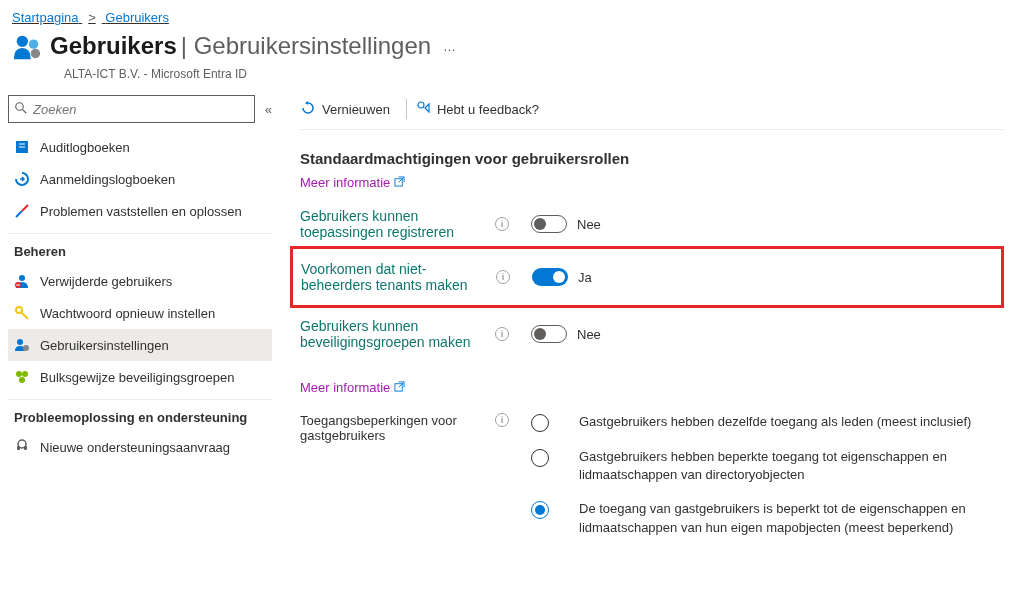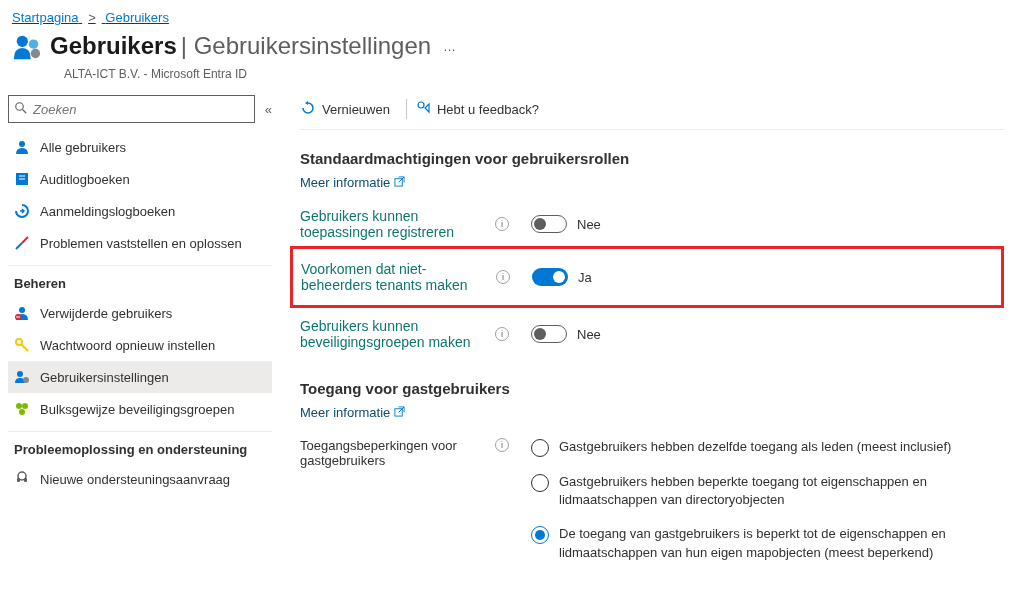--- a/index.html
+++ b/index.html
@@ -22,37 +22,37 @@
 .nav-item { display: flex; align-items: center; padding: 8px 6px; cursor: pointer; }
 .nav-item.active { background: #edebe9; }
 .nav-item .icon { width: 16px; height: 16px; margin-right: 10px; display: flex; align-items: center; justify-content: center; }
 .nav-section { font-weight: 600; font-size: 13px; padding: 10px 6px 6px; border-top: 1px solid #edebe9; margin-top: 6px; }
 .content { flex: 1; padding: 0 20px 20px 20px; }
 .toolbar { display: flex; border-bottom: 1px solid #edebe9; padding: 8px 0 10px; margin-bottom: 20px; }
 .toolbar-btn { display: flex; align-items: center; margin-right: 16px; cursor: pointer; color: #323130; }
 .toolbar-btn .icon { margin-right: 6px; color: #0078d4; }
 .toolbar-sep { width: 1px; height: 20px; background: #c8c6c4; margin: 0 8px 0 0; }
 .section-title { font-size: 15px; font-weight: 600; margin-bottom: 8px; }
-.link { color: #0c4a6e; text-decoration: none; font-size: 13px; display: inline-flex; align-items: center; margin-bottom: 12px; }
+.link { color: #a21caf; text-decoration: none; font-size: 13px; display: inline-flex; align-items: center; margin-bottom: 12px; }
 .link .ext { margin-left: 4px; }
 .setting-row { display: flex; align-items: center; padding: 6px 0; }
 .setting-label { width: 195px; font-size: 14px; color: #0f766e; }
 .info-icon { width: 14px; height: 14px; border: 1px solid #a19f9d; border-radius: 50%; display: flex; align-items: center; justify-content: center; font-size: 9px; color: #605e5c; margin-right: 22px; }
 .toggle { width: 36px; height: 18px; border-radius: 9px; position: relative; display: inline-block; margin-right: 10px; }
 .toggle.off { border: 1px solid #605e5c; background: #fff; }
 .toggle.off .knob { width: 12px; height: 12px; border-radius: 50%; background: #605e5c; position: absolute; top: 2px; left: 2px; }
 .toggle.on { background: #0078d4; }
 .toggle.on .knob { width: 12px; height: 12px; border-radius: 50%; background: #fff; position: absolute; top: 3px; right: 3px; }
 .toggle-label { font-size: 13px; }
 .highlight-box { border: 3px solid #e8262a; padding: 6px 0 6px 8px; margin-left: -10px; margin-bottom: 4px; }
 .section-block { margin-bottom: 24px; }
 .radio-row { display: flex; align-items: flex-start; padding: 6px 0; }
 .radio-label-wrap { width: 195px; font-size: 13px; }
 .radio-options { flex: 1; display: flex; flex-direction: column; gap: 16px; }
-.radio-opt { display: flex; align-items: flex-start; }
+.radio-opt { display: flex; align-items: flex-start; gap: 20px; }
 .radio { width: 18px; height: 18px; border: 1px solid #323130; border-radius: 50%; margin-right: 10px; flex-shrink: 0; display: flex; align-items: center; justify-content: center; margin-top: 1px; }
 .radio.checked { border-color: #0078d4; }
 .radio.checked .dot { width: 10px; height: 10px; border-radius: 50%; background: #0078d4; }
 .radio-text { font-size: 13px; line-height: 1.4; }
 </style>
 </head>
 <body>
 
 <div class="breadcrumb">
   <a href="#">Startpagina</a>
@@ -87,29 +87,20 @@
             </svg>
         </span>
         <input placeholder="Zoeken" style="">
       </div>
       <span class="collapse-btn">«</span>
     </div>
 
     <div class="nav-item">
       <span class="icon">
           <svg viewBox="0 0 16 16" width="16" height="16">
-            <circle cx="8" cy="5" r="3" fill="#0078d4"></circle>
-            <path d="M2 15 Q2 9 8 9 Q14 9 14 15 Z" fill="#0078d4"></path>
-          </svg>
-        </span>
-      <span>Alle gebruikers</span>
-    </div>
-    <div class="nav-item">
-      <span class="icon">
-          <svg viewBox="0 0 16 16" width="16" height="16">
             <rect x="2" y="2" width="12" height="12" fill="#0078d4"></rect>
             <line x1="5" y1="5" x2="11" y2="5" stroke="#fff"></line>
             <line x1="5" y1="8" x2="11" y2="8" stroke="#fff"></line>
           </svg>
         </span>
       <span>Auditlogboeken</span>
     </div>
     <div class="nav-item">
       <span class="icon">
           <svg viewBox="0 0 16 16" width="16" height="16">
@@ -239,21 +230,20 @@
         <div class="setting-label">Gebruikers kunnen beveiligingsgroepen maken</div>
         <div class="info-icon">i</div>
         <div class="toggle off">
             <div class="knob"></div>
           </div>
         <span class="toggle-label">Nee</span>
       </div>
     </div>
 
     <div class="section-block">
-      <div class="section-title">Toegang voor gastgebruikers</div>
       <a href="#" class="link">
         <span>Meer informatie</span>
         <span class="ext">
           <svg width="11" height="11" viewBox="0 0 12 12">
               <rect x="1" y="3" width="8" height="8" fill="none" stroke="#0078d4"></rect>
               <path d="M5 1 L11 1 L11 7 M11 1 L5 7" fill="none" stroke="#0078d4"></path>
             </svg>
         </span>
       </a>
 

